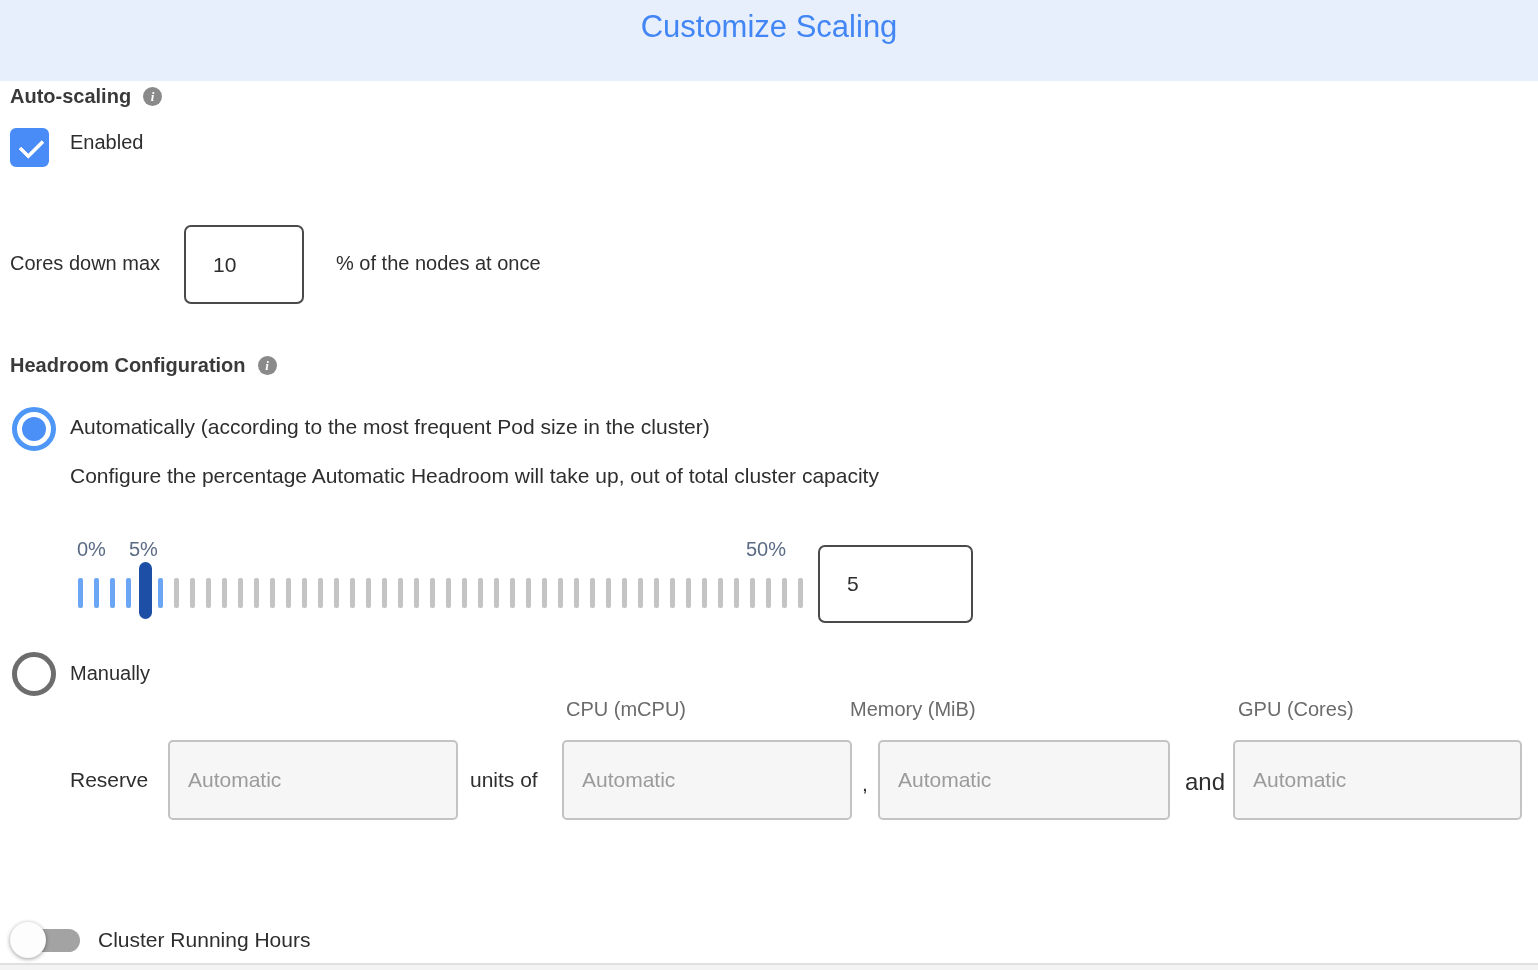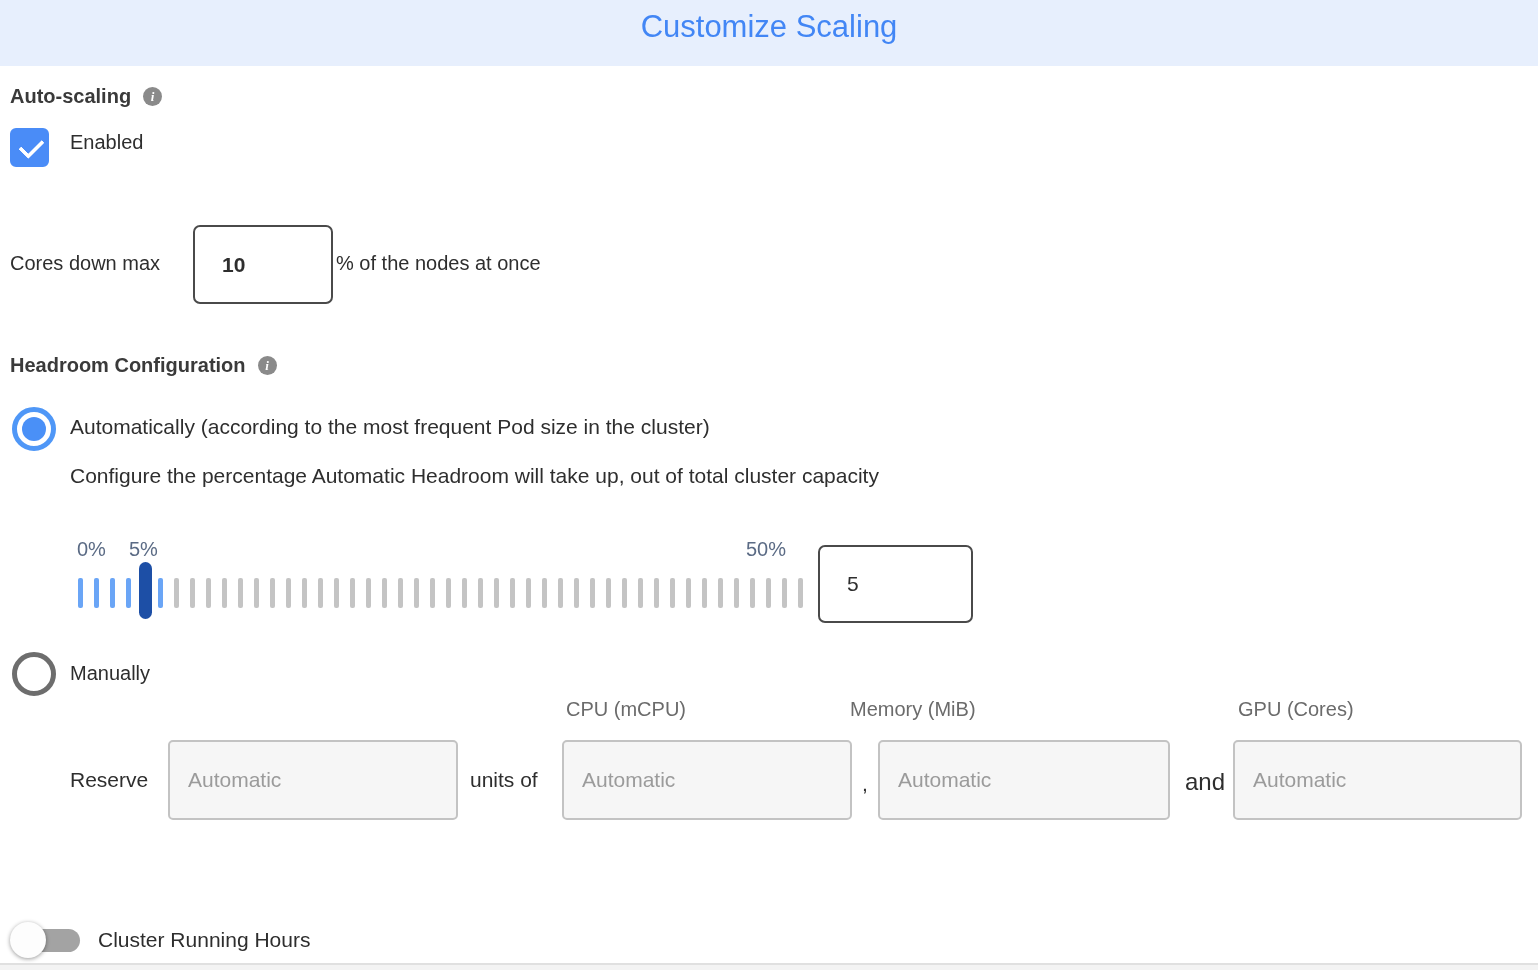--- a/index.html
+++ b/index.html
@@ -1,20 +1,20 @@
 <!DOCTYPE html>
 <html><head>
 <meta charset="utf-8">
 <style>
   html,body{margin:0;padding:0;background:#fff;}
   body{font-family:"Liberation Sans","DejaVu Sans",sans-serif;color:#2e2e2e;}
   .page{position:relative;width:1538px;height:970px;background:#ffffff;overflow:hidden;}
 
   
-  .hdr{position:absolute;top:0;left:0;width:1538px;height:66px;background:#e7effd;}
+  .hdr{position:absolute;top:0;left:0;width:1538px;height:81px;background:#e7effd;}
   .hdr h1{margin:0;padding-top:9px;text-align:center;font-size:31px;line-height:36px;
           font-weight:400;color:#4286f5;}
 
   .bold-label{position:absolute;font-size:20px;font-weight:700;color:#3a3a3a;
               display:flex;align-items:center;gap:12px;}
   .info-icon{width:19px;height:19px;border-radius:50%;background:#8a8a8a;color:#fff;
              font-size:13px;font-weight:700;display:inline-flex;align-items:center;
              justify-content:center;font-family:"Liberation Serif","DejaVu Serif",serif;
              font-style:italic;flex:none;}
 
@@ -72,21 +72,21 @@
 
   <div class="bold-label" style="left:10px;top:85px;align-items:center;">
     <span>Auto-scaling</span>
     <span class="info-icon">i</span>
   </div>
 
   <div class="checkbox checked"></div>
   <div class="plain-text" style="left:70px;top:131px;">Enabled</div>
 
   <div class="plain-text" style="left:10px;top:252px;">Cores down max</div>
-  <input class="value-input" style="left: 193px; top: 225px; width: 140px; height: 79px; font-weight: bold;" value="10">
+  <input class="value-input" style="left: 184px; top: 225px; width: 120px; height: 79px;" value="10">
   <div class="plain-text" style="left:336px;top:252px;">% of the nodes at once</div>
 
   <div class="bold-label" style="left:10px;top:354px;">
     <span>Headroom Configuration</span>
     <span class="info-icon">i</span>
   </div>
 
   <div class="radio selected" style="top:407px;"></div>
   <div class="plain-text" style="left:70px;top:464px;font-size:21px;">Configure the percentage Automatic Headroom will take up, out of total cluster capacity</div>
   <div class="plain-text" style="left:70px;top:415px;font-size:21px;">Automatically (according to the most frequent Pod size in the cluster)</div>

